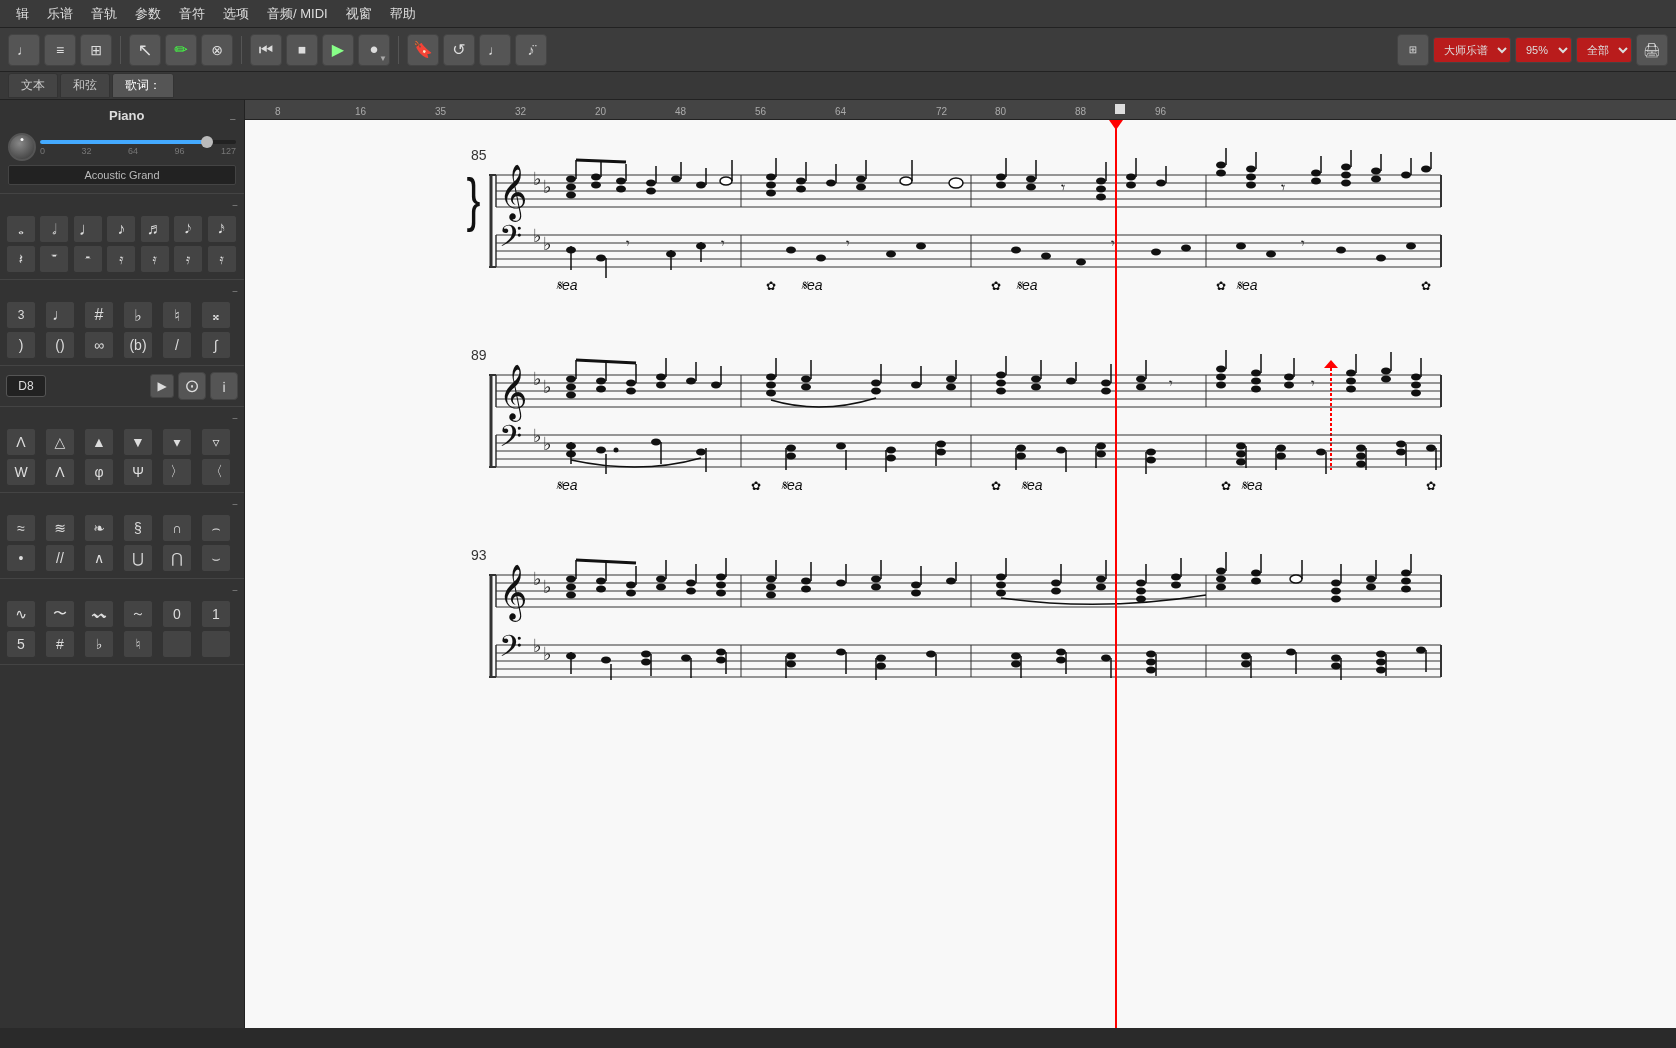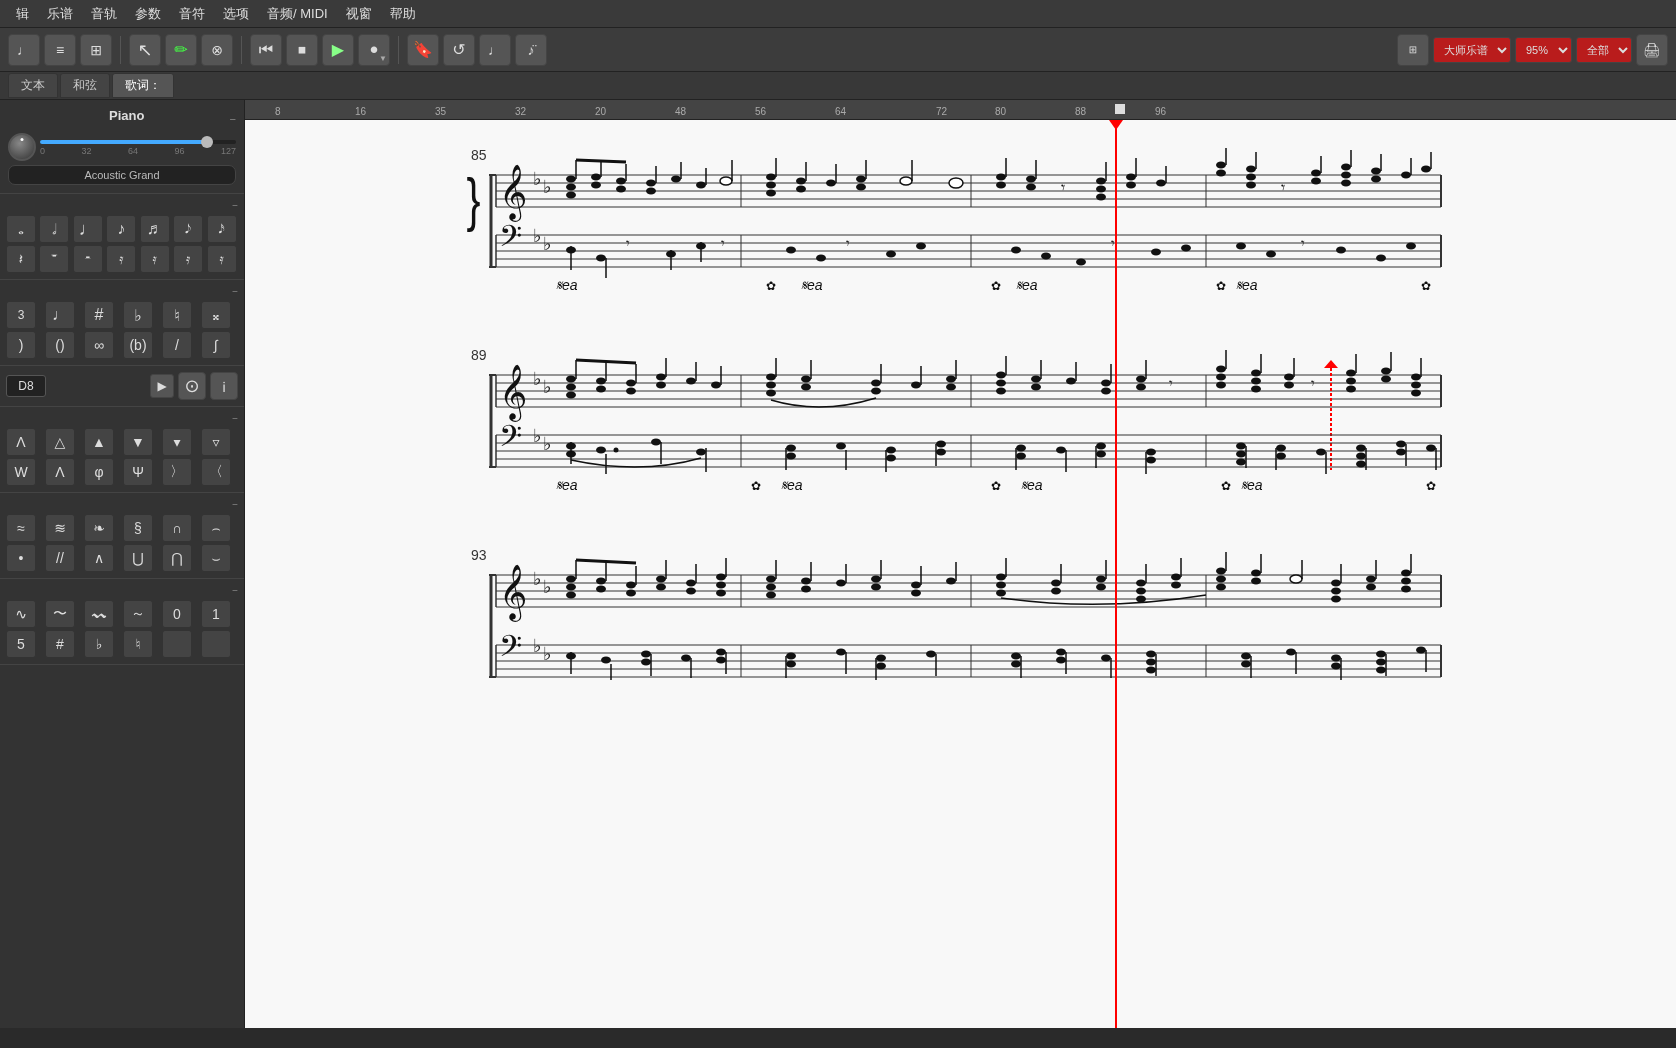--- a/index.html
+++ b/index.html
@@ -206,21 +206,21 @@
       display: flex;
       justify-content: space-between;
       font-size: 9px;
       color: #777;
       margin-top: 2px;
     }
 
     .instrument-type {
       background: #222;
       border: 1px solid #444;
-      border-radius: 7px;
+      border-radius: 2px;
       padding: 3px 23px;
       font-size: 11px;
       color: #bbb;
       text-align: center;
       cursor: pointer;
     }
 
     
     .palette-section {
       padding: 6px;

